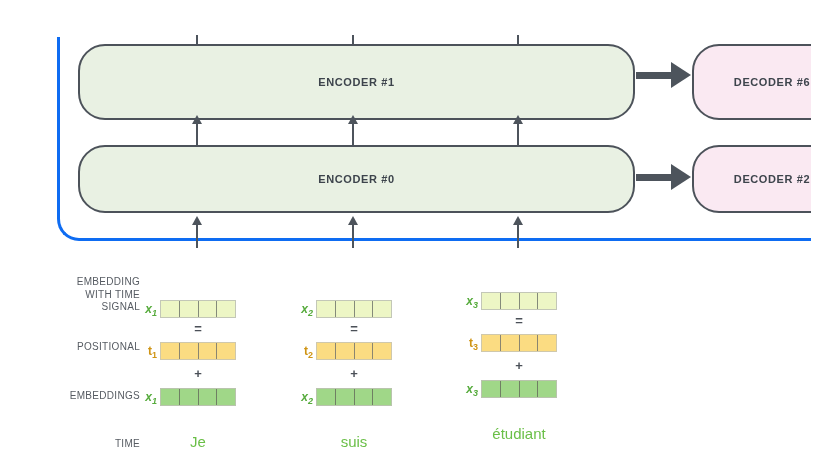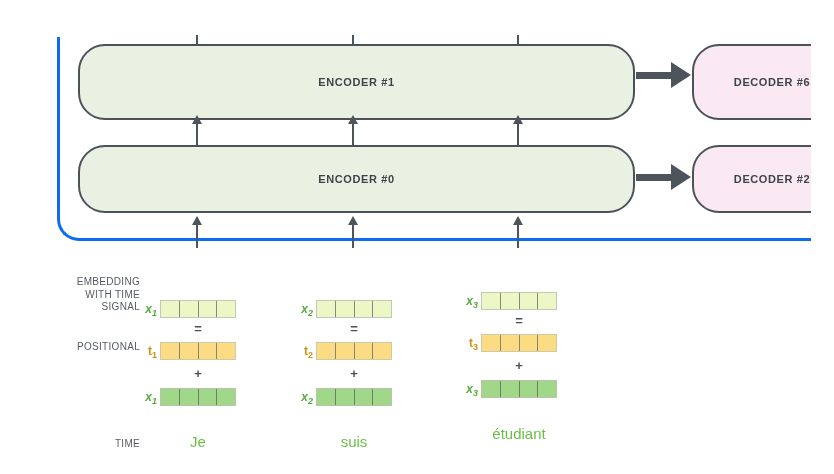--- a/index.html
+++ b/index.html
@@ -122,20 +122,23 @@
     </div>
 
     <div class="rowlbl" style="top:276px;">
       <div>EMBEDDING</div>
       <div>WITH TIME</div>
       <div>SIGNAL</div>
     </div>
     <div class="rowlbl" style="top:341px;">
       <div>POSITIONAL</div>
     </div>
+    <div class="rowlbl" style="top:390px;">
+      <div>EMBEDDINGS</div>
+    </div>
     <div class="rowlbl" style="top:438px;">
       <div>TIME</div>
     </div>
 
     <div class="col" style="left:131px;top:300px;">
       <span class="lblvar green" style="top:0;"><span>x</span><sub>1</sub></span>
       <div class="vec vec-signal" style="top:0;">
         <div class="cell"></div>
           <div class="cell"></div>
           <div class="cell"></div>

